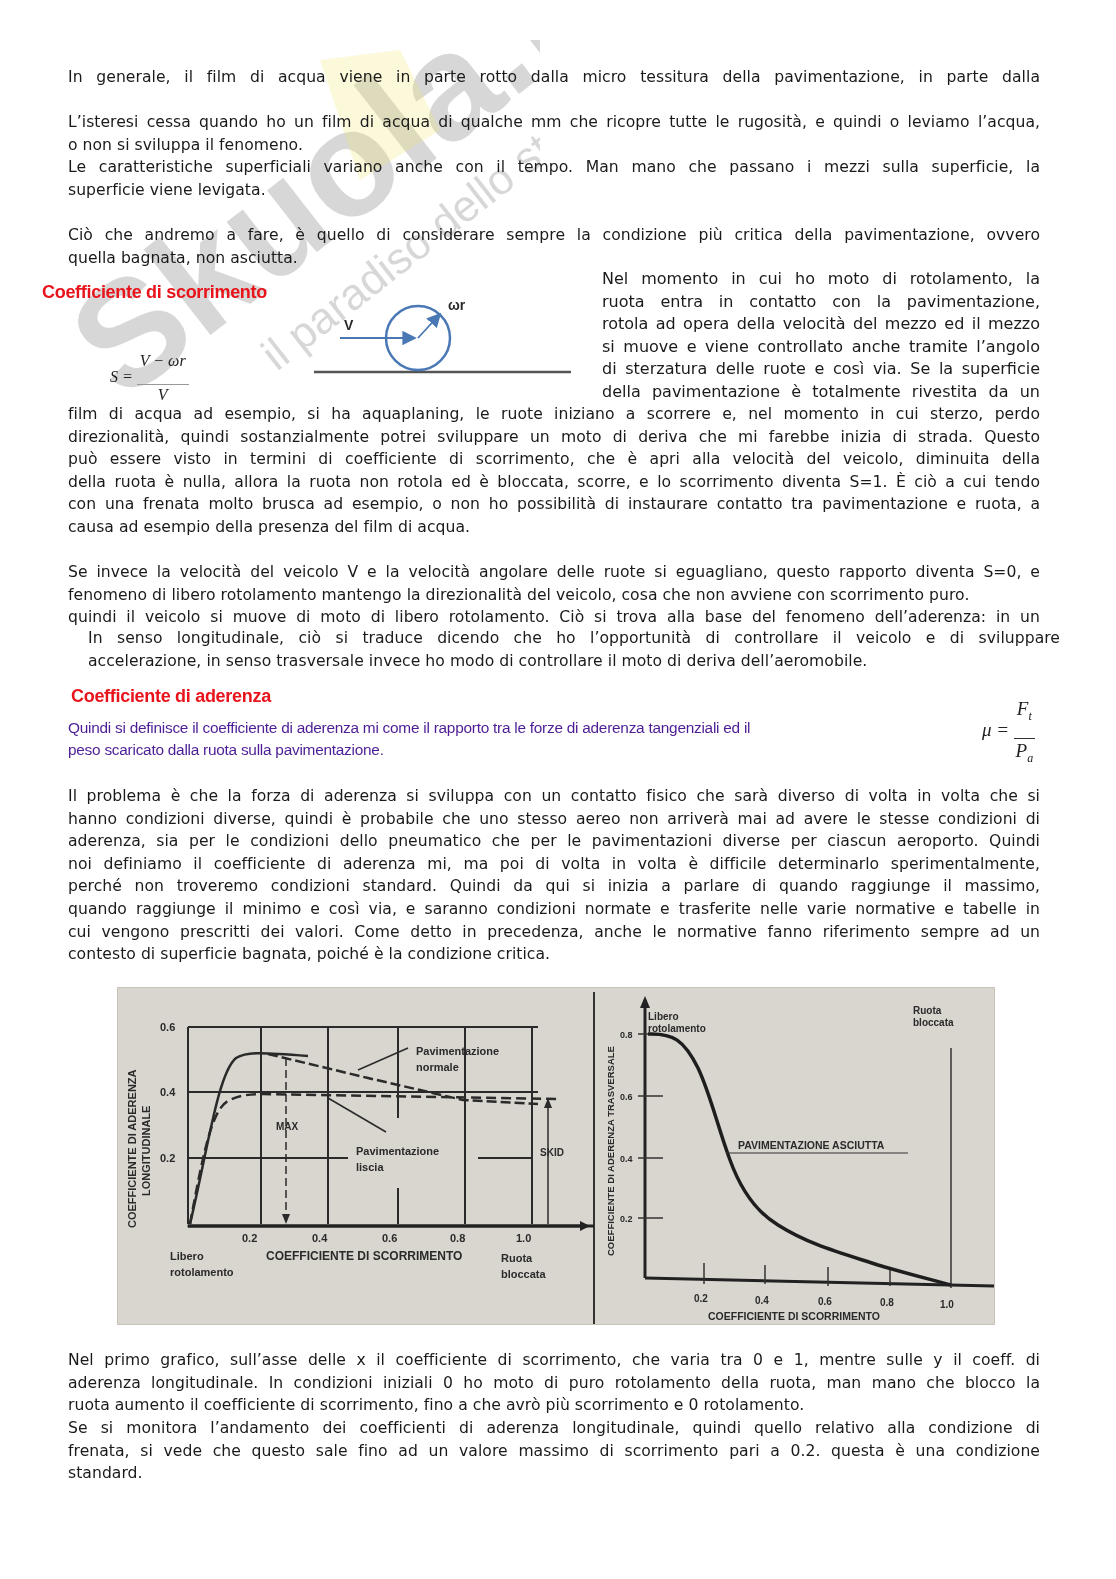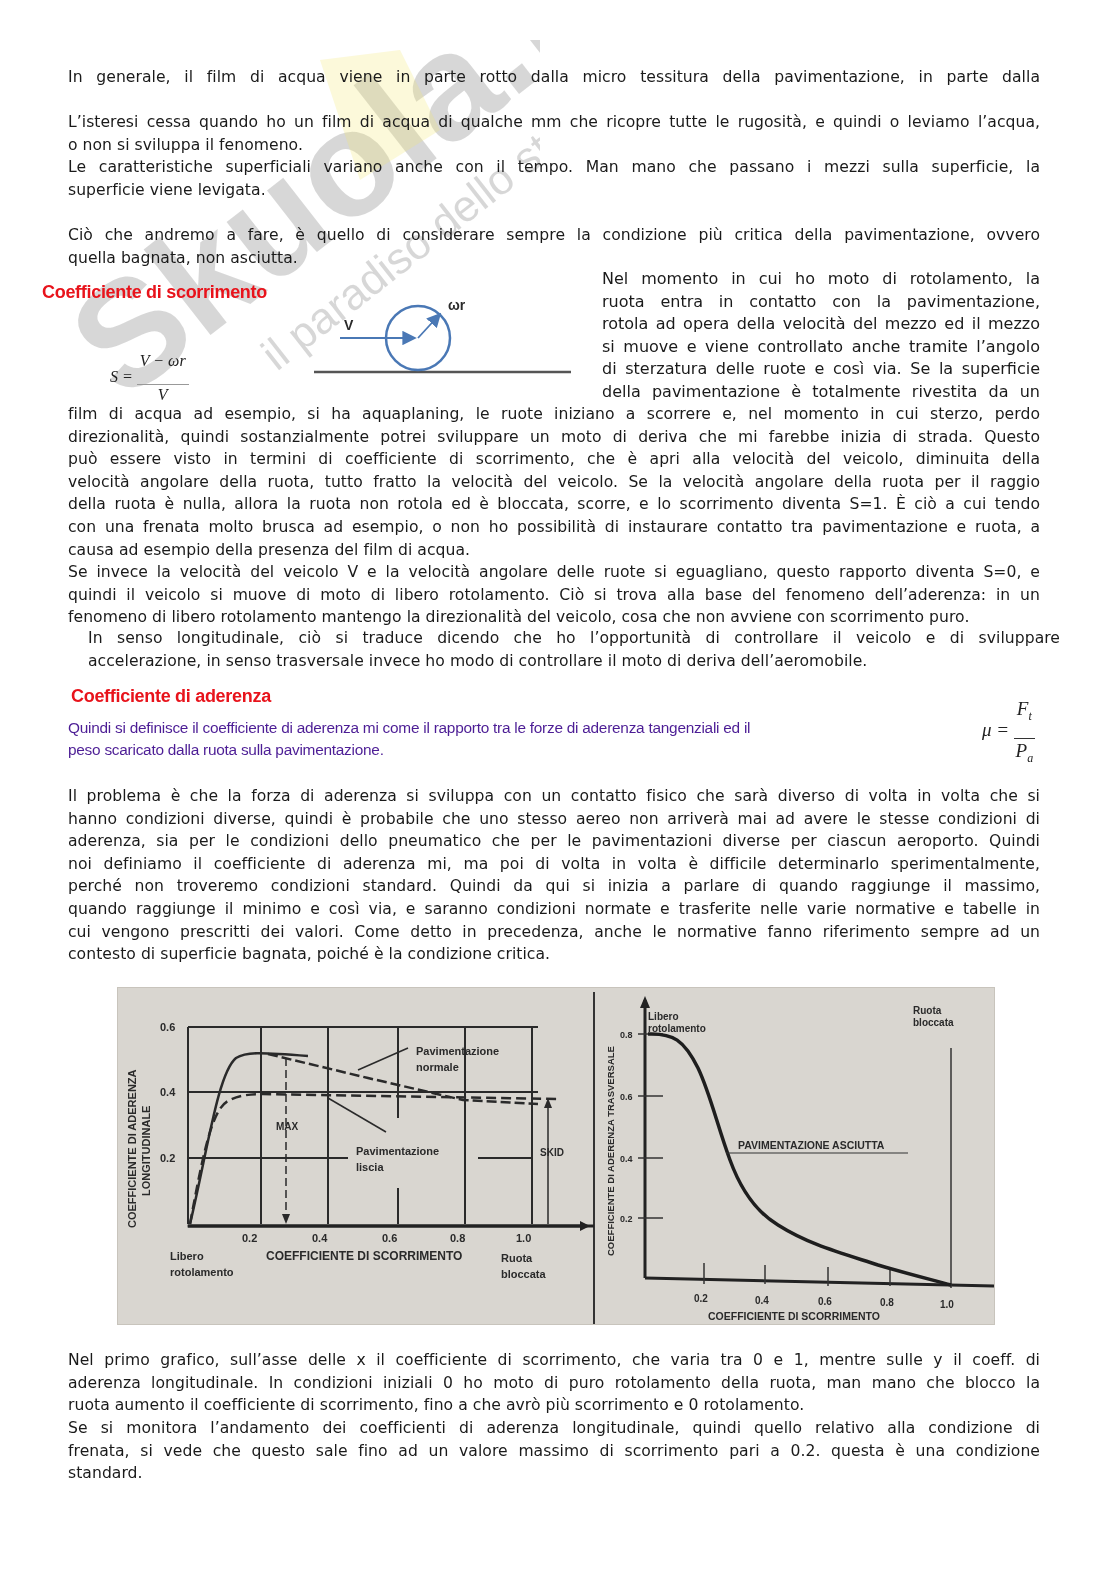--- a/index.html
+++ b/index.html
@@ -81,30 +81,29 @@
   <span class="line">rotola ad opera della velocità del mezzo ed il mezzo</span>
   <span class="line">si muove e viene controllato anche tramite l’angolo</span>
   <span class="line">di sterzatura delle ruote e così via. Se la superficie</span>
   <span class="line">della pavimentazione è totalmente rivestita da un</span>
 </div>
 
 <div class="p" style="top:403px;">
   <span class="line">film di acqua ad esempio, si ha aquaplaning, le ruote iniziano a scorrere e, nel momento in cui sterzo, perdo</span>
   <span class="line">direzionalità, quindi sostanzialmente potrei sviluppare un moto di deriva che mi farebbe inizia di strada. Questo</span>
   <span class="line">può essere visto in termini di coefficiente di scorrimento, che è apri alla velocità del veicolo, diminuita della</span>
-  <span class="line">velocità angolare della ruota, tutto fratto la velocità del veicolo. Se la velocità angolare della ruota per il raggio</span>
   <span class="line">della ruota è nulla, allora la ruota non rotola ed è bloccata, scorre, e lo scorrimento diventa S=1. È ciò a cui tendo</span>
   <span class="line">con una frenata molto brusca ad esempio, o non ho possibilità di instaurare contatto tra pavimentazione e ruota, a</span>
   <span class="line last">causa ad esempio della presenza del film di acqua.</span>
 </div>
 
 <div class="p" style="top:561px;">
   <span class="line">Se invece la velocità del veicolo V e la velocità angolare delle ruote si eguagliano, questo rapporto diventa S=0, e</span>
+  <span class="line last">fenomeno di libero rotolamento mantengo la direzionalità del veicolo, cosa che non avviene con scorrimento puro.</span>
   <span class="line">quindi il veicolo si muove di moto di libero rotolamento. Ciò si trova alla base del fenomeno dell’aderenza: in un</span>
-  <span class="line last">fenomeno di libero rotolamento mantengo la direzionalità del veicolo, cosa che non avviene con scorrimento puro.</span>
 </div>
 
 <div class="p" style="top:627px;margin-left:20px;">
   <span class="line">In senso longitudinale, ciò si traduce dicendo che ho l’opportunità di controllare il veicolo e di sviluppare</span>
   <span class="line last">accelerazione, in senso trasversale invece ho modo di controllare il moto di deriva dell’aeromobile.</span>
 </div>
 
 <div class="heading" style="left:71px; top:686px;">Coefficiente di aderenza</div>
 
 <div class="small-sans" style="top:717px; width:900px;">

